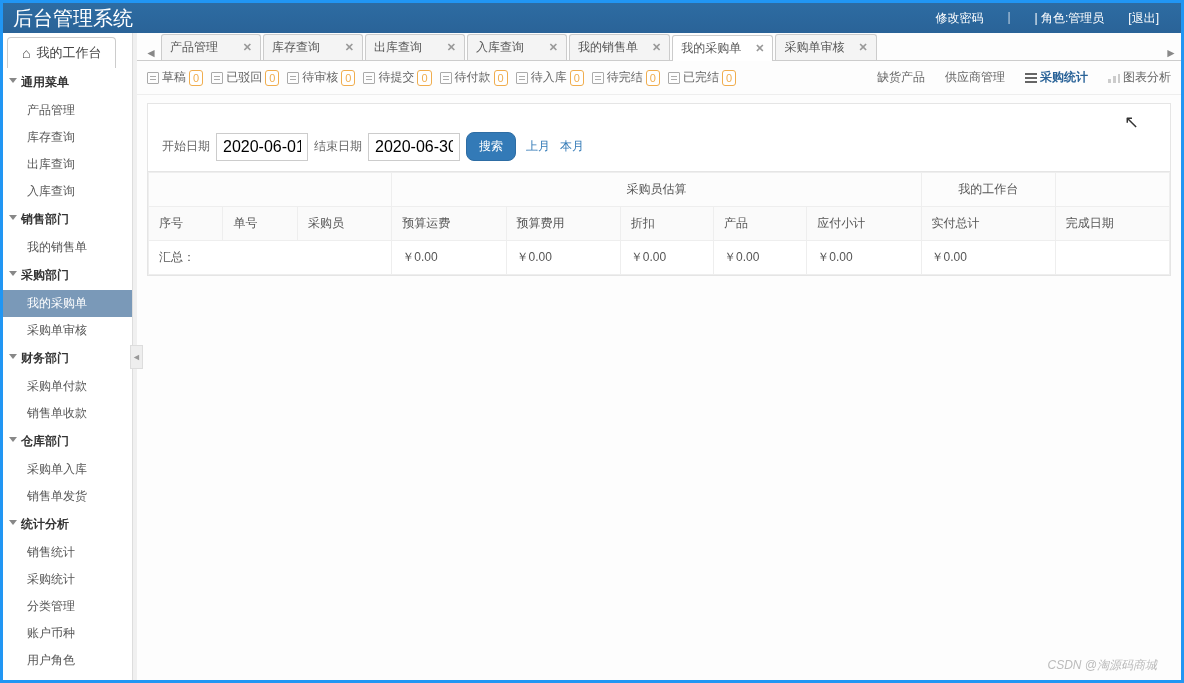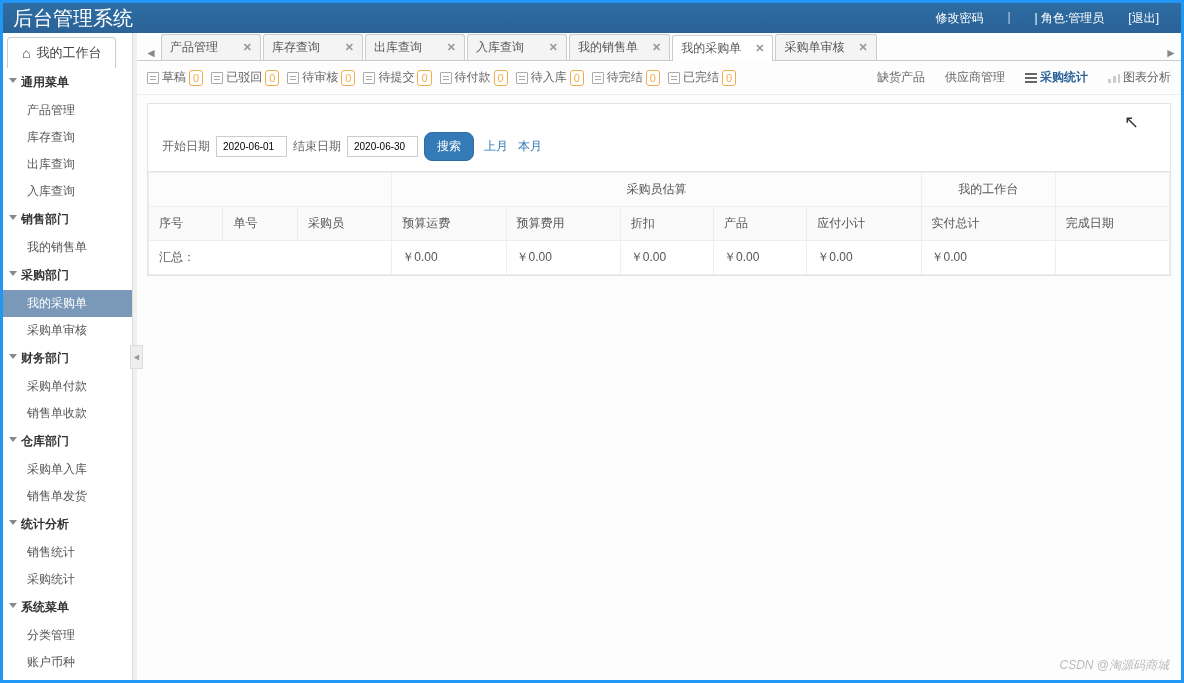--- a/index.html
+++ b/index.html
@@ -29,29 +29,29 @@
 .tool-btn .badge { background: #fff; border: 1px solid #f0ad4e; color: #f0ad4e; border-radius: 3px; padding: 0 3px; font-size: 11px; line-height: 14px; }
 .tool-btn.active { color: #2a6398; font-weight: bold; }
 .doc-icon { display: inline-block; width: 12px; height: 12px; border: 1px solid #aaa; border-radius: 1px; position: relative; }
 .doc-icon::after { content: ""; position: absolute; left: 2px; right: 2px; top: 3px; height: 1px; background: #aaa; box-shadow: 0 3px 0 #aaa; }
 .list-icon { display: inline-block; width: 12px; height: 10px; position: relative; }
 .list-icon::before { content: ""; position: absolute; left: 0; top: 0; right: 0; height: 2px; background: #666; box-shadow: 0 4px 0 #666, 0 8px 0 #666; }
 .chart-icon { display: inline-block; width: 12px; height: 10px; background: linear-gradient(to top, #ccc 40%, transparent 40%), linear-gradient(to top, #ccc 70%, transparent 70%) 5px 0, linear-gradient(to top, #ccc 90%, transparent 90%) 10px 0; background-size: 3px 100%; background-repeat: no-repeat; }
 .spacer { flex: 1; }
 .filter-row { padding: 28px 14px 10px; display: flex; align-items: center; gap: 6px; border-bottom: 1px solid #eee; margin: 8px 10px 0; border: 1px solid #e5e5e5; border-bottom: none; background: #fff; }
 .filter-row label { color: #666; }
-.filter-row input { border: 1px solid #ccc; padding: 4px 6px; width: 71px; font-size: 10px; }
+.filter-row input { border: 1px solid #ccc; padding: 4px 6px; width: 92px; font-size: 16px; }
 .btn-primary { background: #337ab7; color: #fff; border: 1px solid #2e6da4; padding: 5px 12px; border-radius: 8px; cursor: pointer; font-size: 12px; }
 .link { color: #337ab7; cursor: pointer; margin-left: 4px; }
 .table-wrap { margin: 0 10px; border: 1px solid #e5e5e5; background: #fff; }
 table { width: 100%; border-collapse: collapse; font-size: 12px; }
 th, td { border: 1px solid #eee; padding: 8px 10px; text-align: left; color: #555; }
 th { background: #fafafa; font-weight: normal; }
 .group-header th { text-align: center; background: #fcfcfc; }
-.watermark { position: absolute; right: 12px; bottom: 6px; color: #bbb; font-size: 12px; font-style: italic; }
+.watermark { position: absolute; right: 24px; bottom: 6px; color: #bbb; font-size: 12px; font-style: italic; }
 .cursor { position: absolute; top: 108px; right: 42px; font-size: 18px; color: #333; pointer-events: none; }
 .splitter { width: 4px; background: #f0f0f0; cursor: col-resize; position: relative; }
 .splitter::after { content: "◄"; position: absolute; left: -3px; top: 50%; font-size: 9px; color: #999; background: #eee; border: 1px solid #ddd; padding: 6px 1px; transform: translateY(-50%); }
 </style>
 </head>
 <body>
 
 <div class="topbar">
   <div class="title">后台管理系统</div>
   <div class="links">
@@ -81,21 +81,20 @@
         <div class="nav-item">采购单审核</div>
         <div class="nav-head">财务部门</div>
         <div class="nav-item">采购单付款</div>
         <div class="nav-item">销售单收款</div>
         <div class="nav-head">仓库部门</div>
         <div class="nav-item">采购单入库</div>
         <div class="nav-item">销售单发货</div>
         <div class="nav-head">统计分析</div>
         <div class="nav-item">销售统计</div>
         <div class="nav-item">采购统计</div>
-        <div class="nav-head">系统菜单</div>
         <div class="nav-item">分类管理</div>
         <div class="nav-item">账户币种</div>
         <div class="nav-item">用户角色</div>
       </div>
   </div>
 
   <div class="splitter"></div>
 
   <div class="content">
     <div class="tabs-row">

